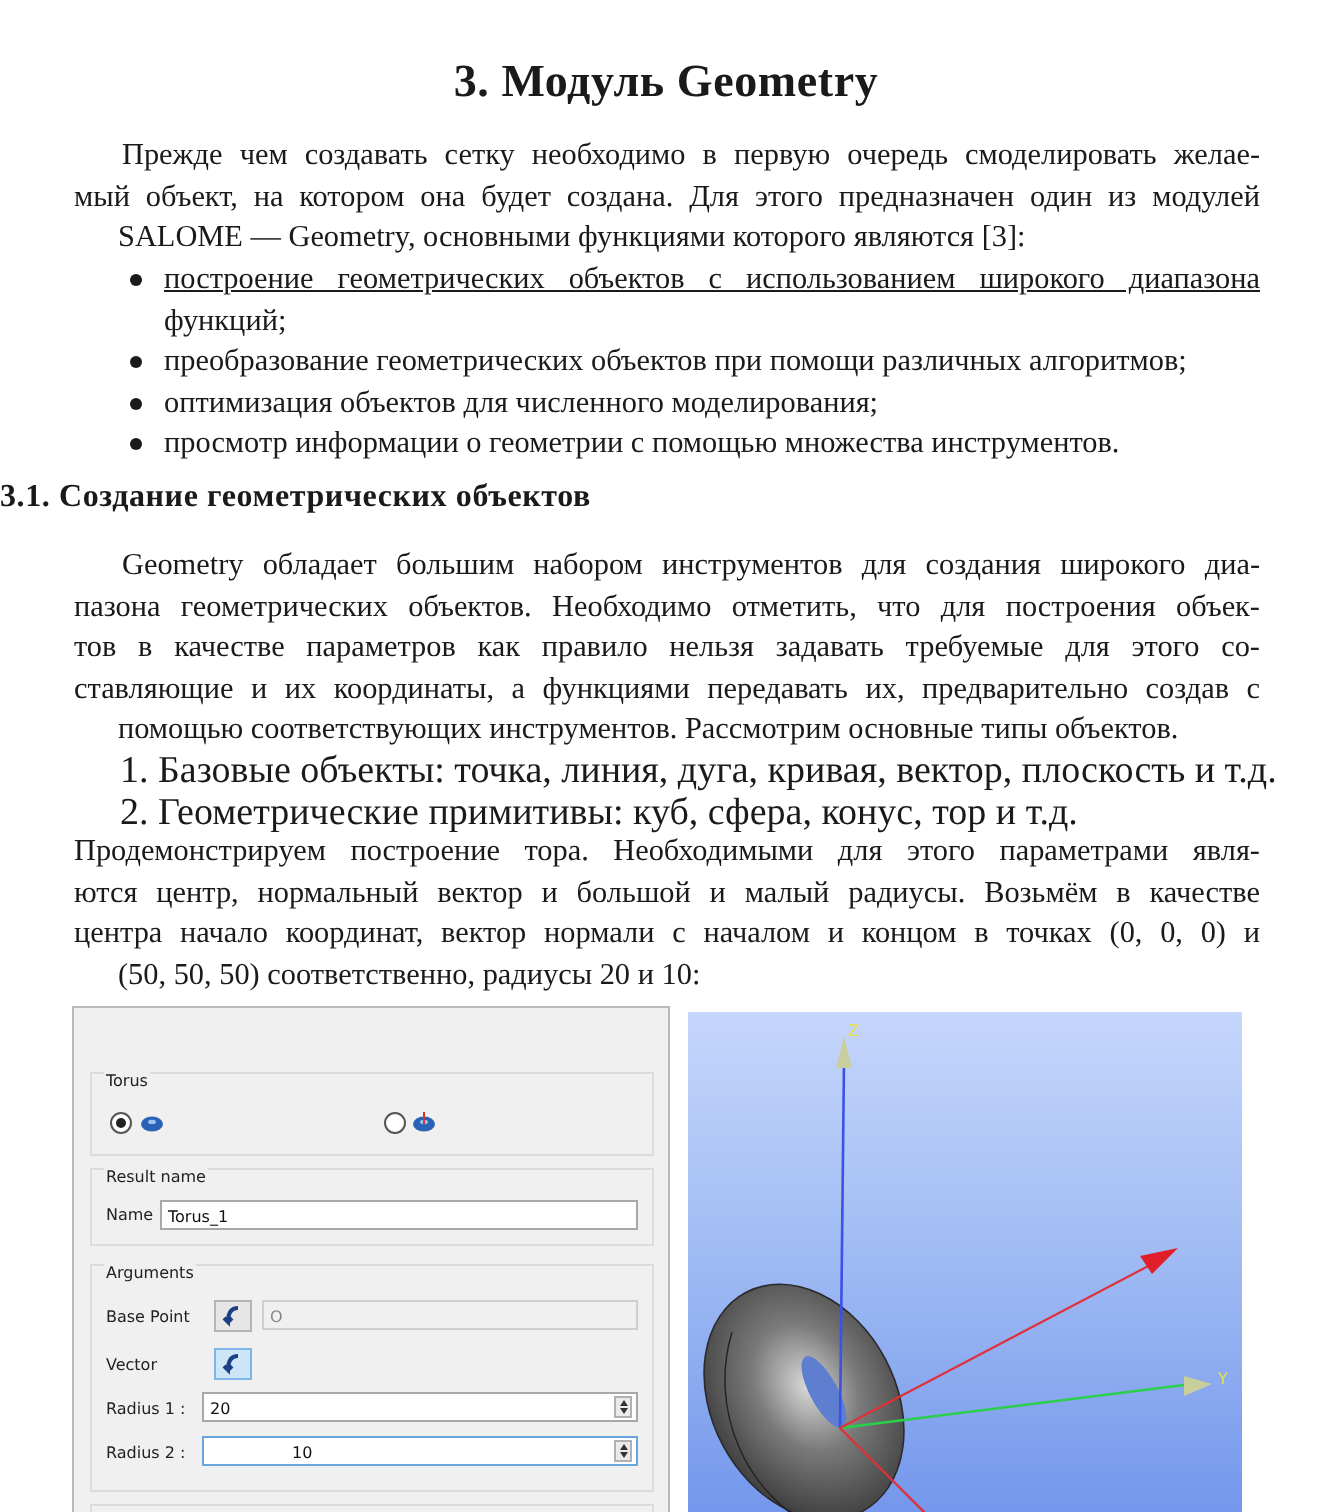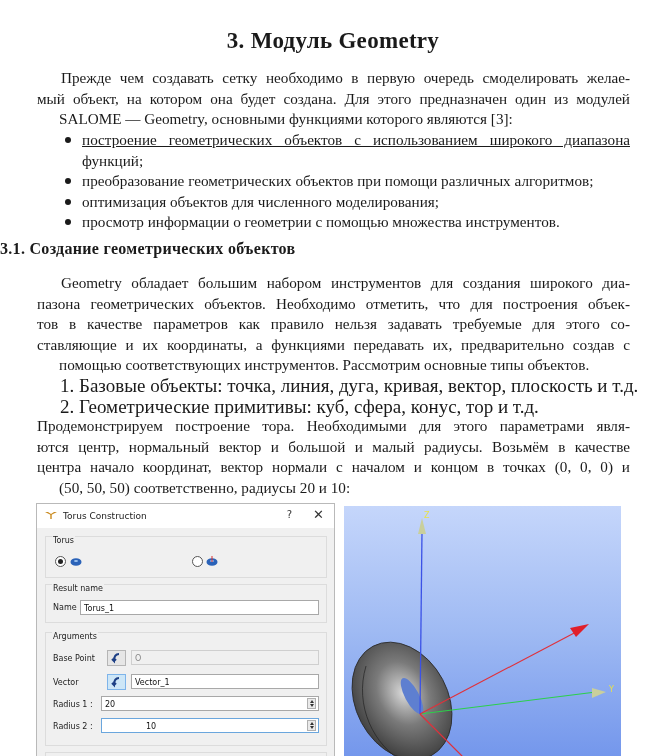--- a/index.html
+++ b/index.html
@@ -109,29 +109,20 @@
   </div>
 
   <div class="para" style="top:416px;">
     <span class="ln">Продемонстрируем построение тора. Необходимыми для этого параметрами явля-</span>
     <span class="ln">ются центр, нормальный вектор и большой и малый радиусы. Возьмём в качестве</span>
     <span class="ln">центра начало координат, вектор нормали с началом и концом в точках (0, 0, 0) и</span>
     <span class="ln last">(50, 50, 50) соответственно, радиусы 20 и 10:</span>
   </div>
 
   <div class="dialog">
-    <div class="titlebar">
-      <svg class="title-icon" viewBox="0 0 12 8">
-        <path d="M0 1 L6 4 L12 1 L9 1 L6 3 L3 1 Z" fill="#c98a1e"></path>
-        <rect x="5.3" y="3" width="1.4" height="5" fill="#c98a1e"></rect>
-      </svg>
-      <span class="title-text">Torus Construction</span>
-      <span class="help-btn">?</span>
-      <span class="close-btn">✕</span>
-    </div>
 
     <div class="group" style="top:32px; height:40px;">
       <span class="group-title">Torus</span>
       <span class="radio on" style="left:9px; top:19px;"></span>
       <svg class="torus-ico" style="left:24px; top:19px;" viewBox="0 0 12 10">
         <ellipse cx="6" cy="6" rx="5.5" ry="3.8" fill="#2a62b8"></ellipse>
         <ellipse cx="6" cy="5" rx="2" ry="1.1" fill="#9cc3f0"></ellipse>
       </svg>
       <span class="radio" style="left:146px; top:19px;"></span>
       <svg class="torus-ico" style="left:160px; top:19px;" viewBox="0 0 12 10">
@@ -157,21 +148,20 @@
         </svg>
       </span>
       <span class="field disabled" style="left:85px; top:17px; width:188px;">O</span>
 
       <span class="lbl" style="left:7px; top:45px;">Vector</span>
       <span class="sel-btn active" style="left:61px; top:41px;">
         <svg width="17" height="14" viewBox="0 0 17 14">
           <path d="M11 3 C7 3 6 6 6 10 L4 8 M6 10 L8 8" stroke="#1d3f85" stroke-width="2" fill="none"></path>
         </svg>
       </span>
-      <span class="field" style="left:85px; top:41px; width:188px;">Vector_1</span>
 
       <span class="lbl" style="left:7px; top:67px;">Radius 1 :</span>
       <span class="field" style="left:55px; top:63px; width:218px;">
         <span>20</span>
         <span class="spin"></span>
       </span>
 
       <span class="lbl" style="left:7px; top:89px;">Radius 2 :</span>
       <span class="field focus" style="left:55px; top:85px; width:218px;padding-left:44px;">
         <span>10</span>

